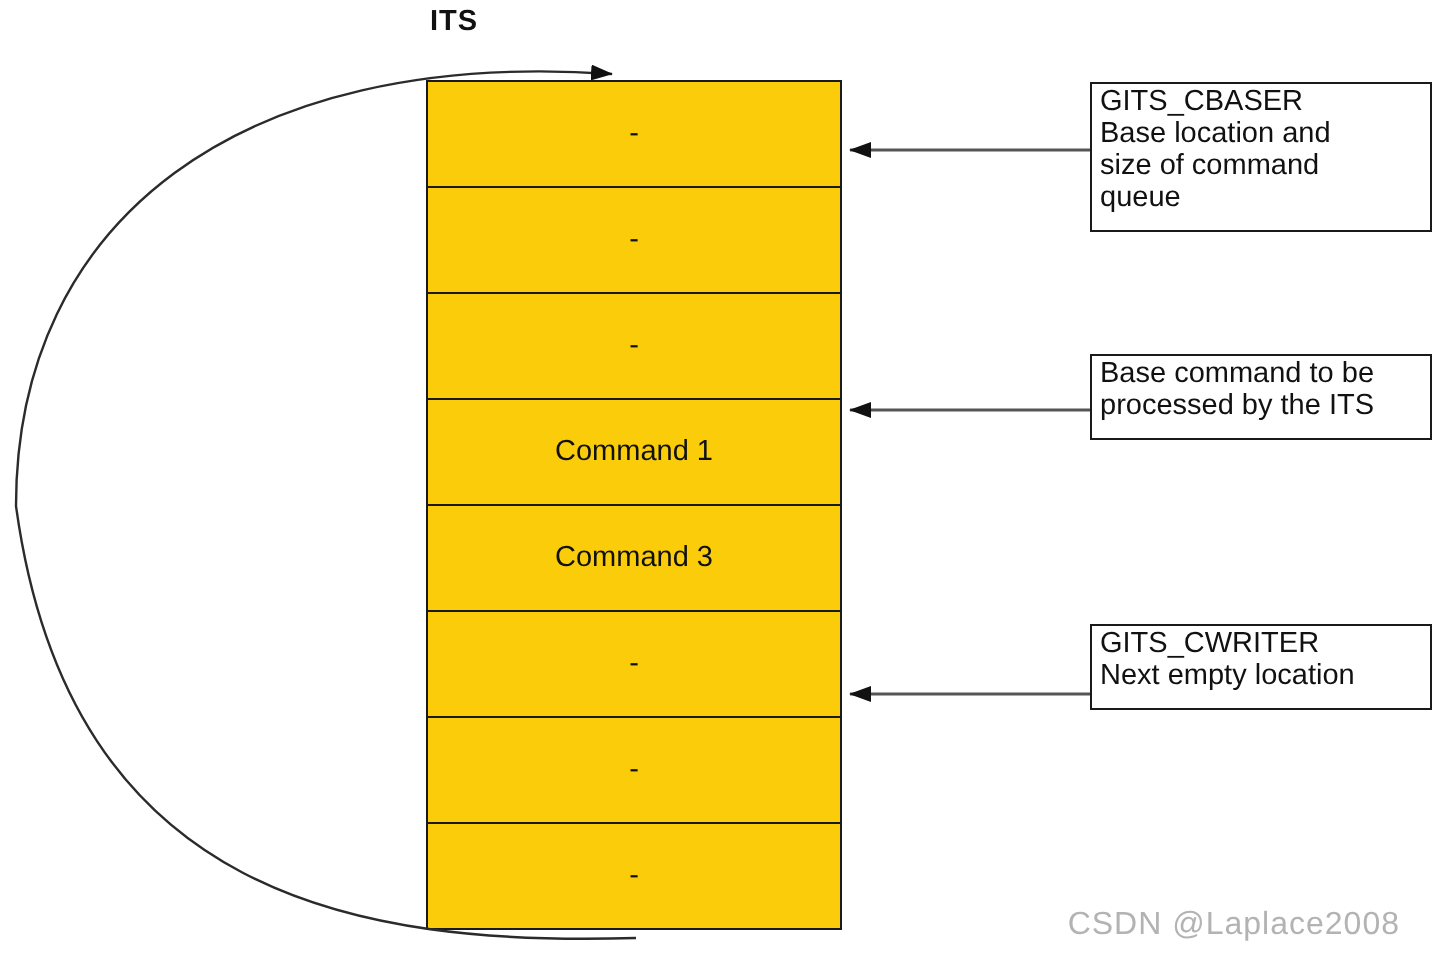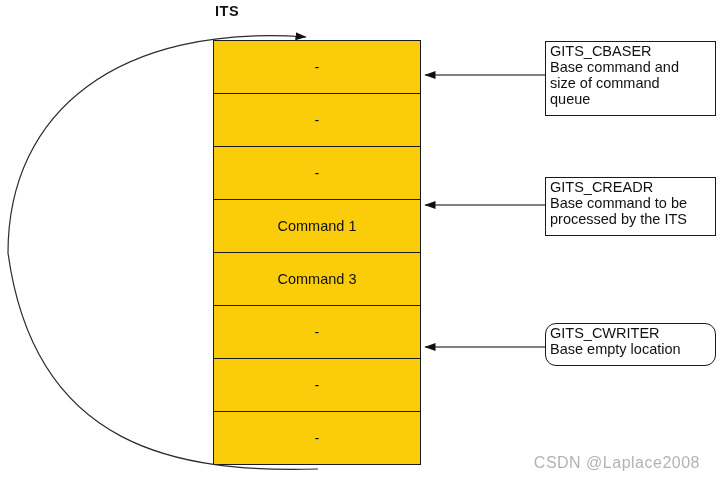--- a/index.html
+++ b/index.html
@@ -54,21 +54,21 @@
     border:1.4px solid var(--box-border);
     background:#ffffff;
     padding:1px 3px 8px 4px;
     font-size:14.5px;
     line-height:16px;
     color:var(--text);
     white-space:nowrap;
   }
   .anno-cbaser{top:41px;}
   .anno-creadr{top:177px;}
-  .anno-cwriter{top:323px;border-radius:11px;}
+  .anno-cwriter{top:312px;}
   .connectors{
     position:absolute;
     left:0;top:0;width:727px;height:484px;
     pointer-events:none;
   }
   .connectors .h-arrow{stroke:var(--arrow-line);stroke-width:1.4;fill:none;}
   .connectors .wrap{stroke:var(--curve);stroke-width:1.2;fill:none;}
   .watermark{
     position:absolute;
     right:27px;bottom:12px;
@@ -90,34 +90,33 @@
     <div class="cell">-</div>
     <div class="cell">Command 1</div>
     <div class="cell">Command 3</div>
     <div class="cell">-</div>
     <div class="cell">-</div>
     <div class="cell">-</div>
   </div>
 
   <div class="anno anno-cbaser">
     <div>GITS_CBASER</div>
-    <div>Base command and</div>
+    <div>Base location and</div>
     <div>size of command</div>
     <div>queue</div>
   </div>
 
   <div class="anno anno-creadr">
-    <div>GITS_CREADR</div>
     <div>Base command to be</div>
     <div>processed by the ITS</div>
   </div>
 
   <div class="anno anno-cwriter">
     <div>GITS_CWRITER</div>
-    <div>Base empty location</div>
+    <div>Next empty location</div>
   </div>
 
   <svg class="connectors" viewBox="0 0 727 484" xmlns="http://www.w3.org/2000/svg">
     <defs>
       <marker id="ah" markerUnits="userSpaceOnUse" markerWidth="12" markerHeight="10" refX="10.5" refY="4" orient="auto">
         <path d="M0,0 L11,4 L0,8 Z" style="fill:var(--arrow-head);"></path>
       </marker>
     </defs>
     <path class="wrap" d="M 318 469 C 180 473, 35 450, 8 253 C 8 110, 120 24, 306 37" marker-end="url(#ah)"></path>
     <path class="h-arrow" d="M 545 75 L 425 75" marker-end="url(#ah)"></path>

